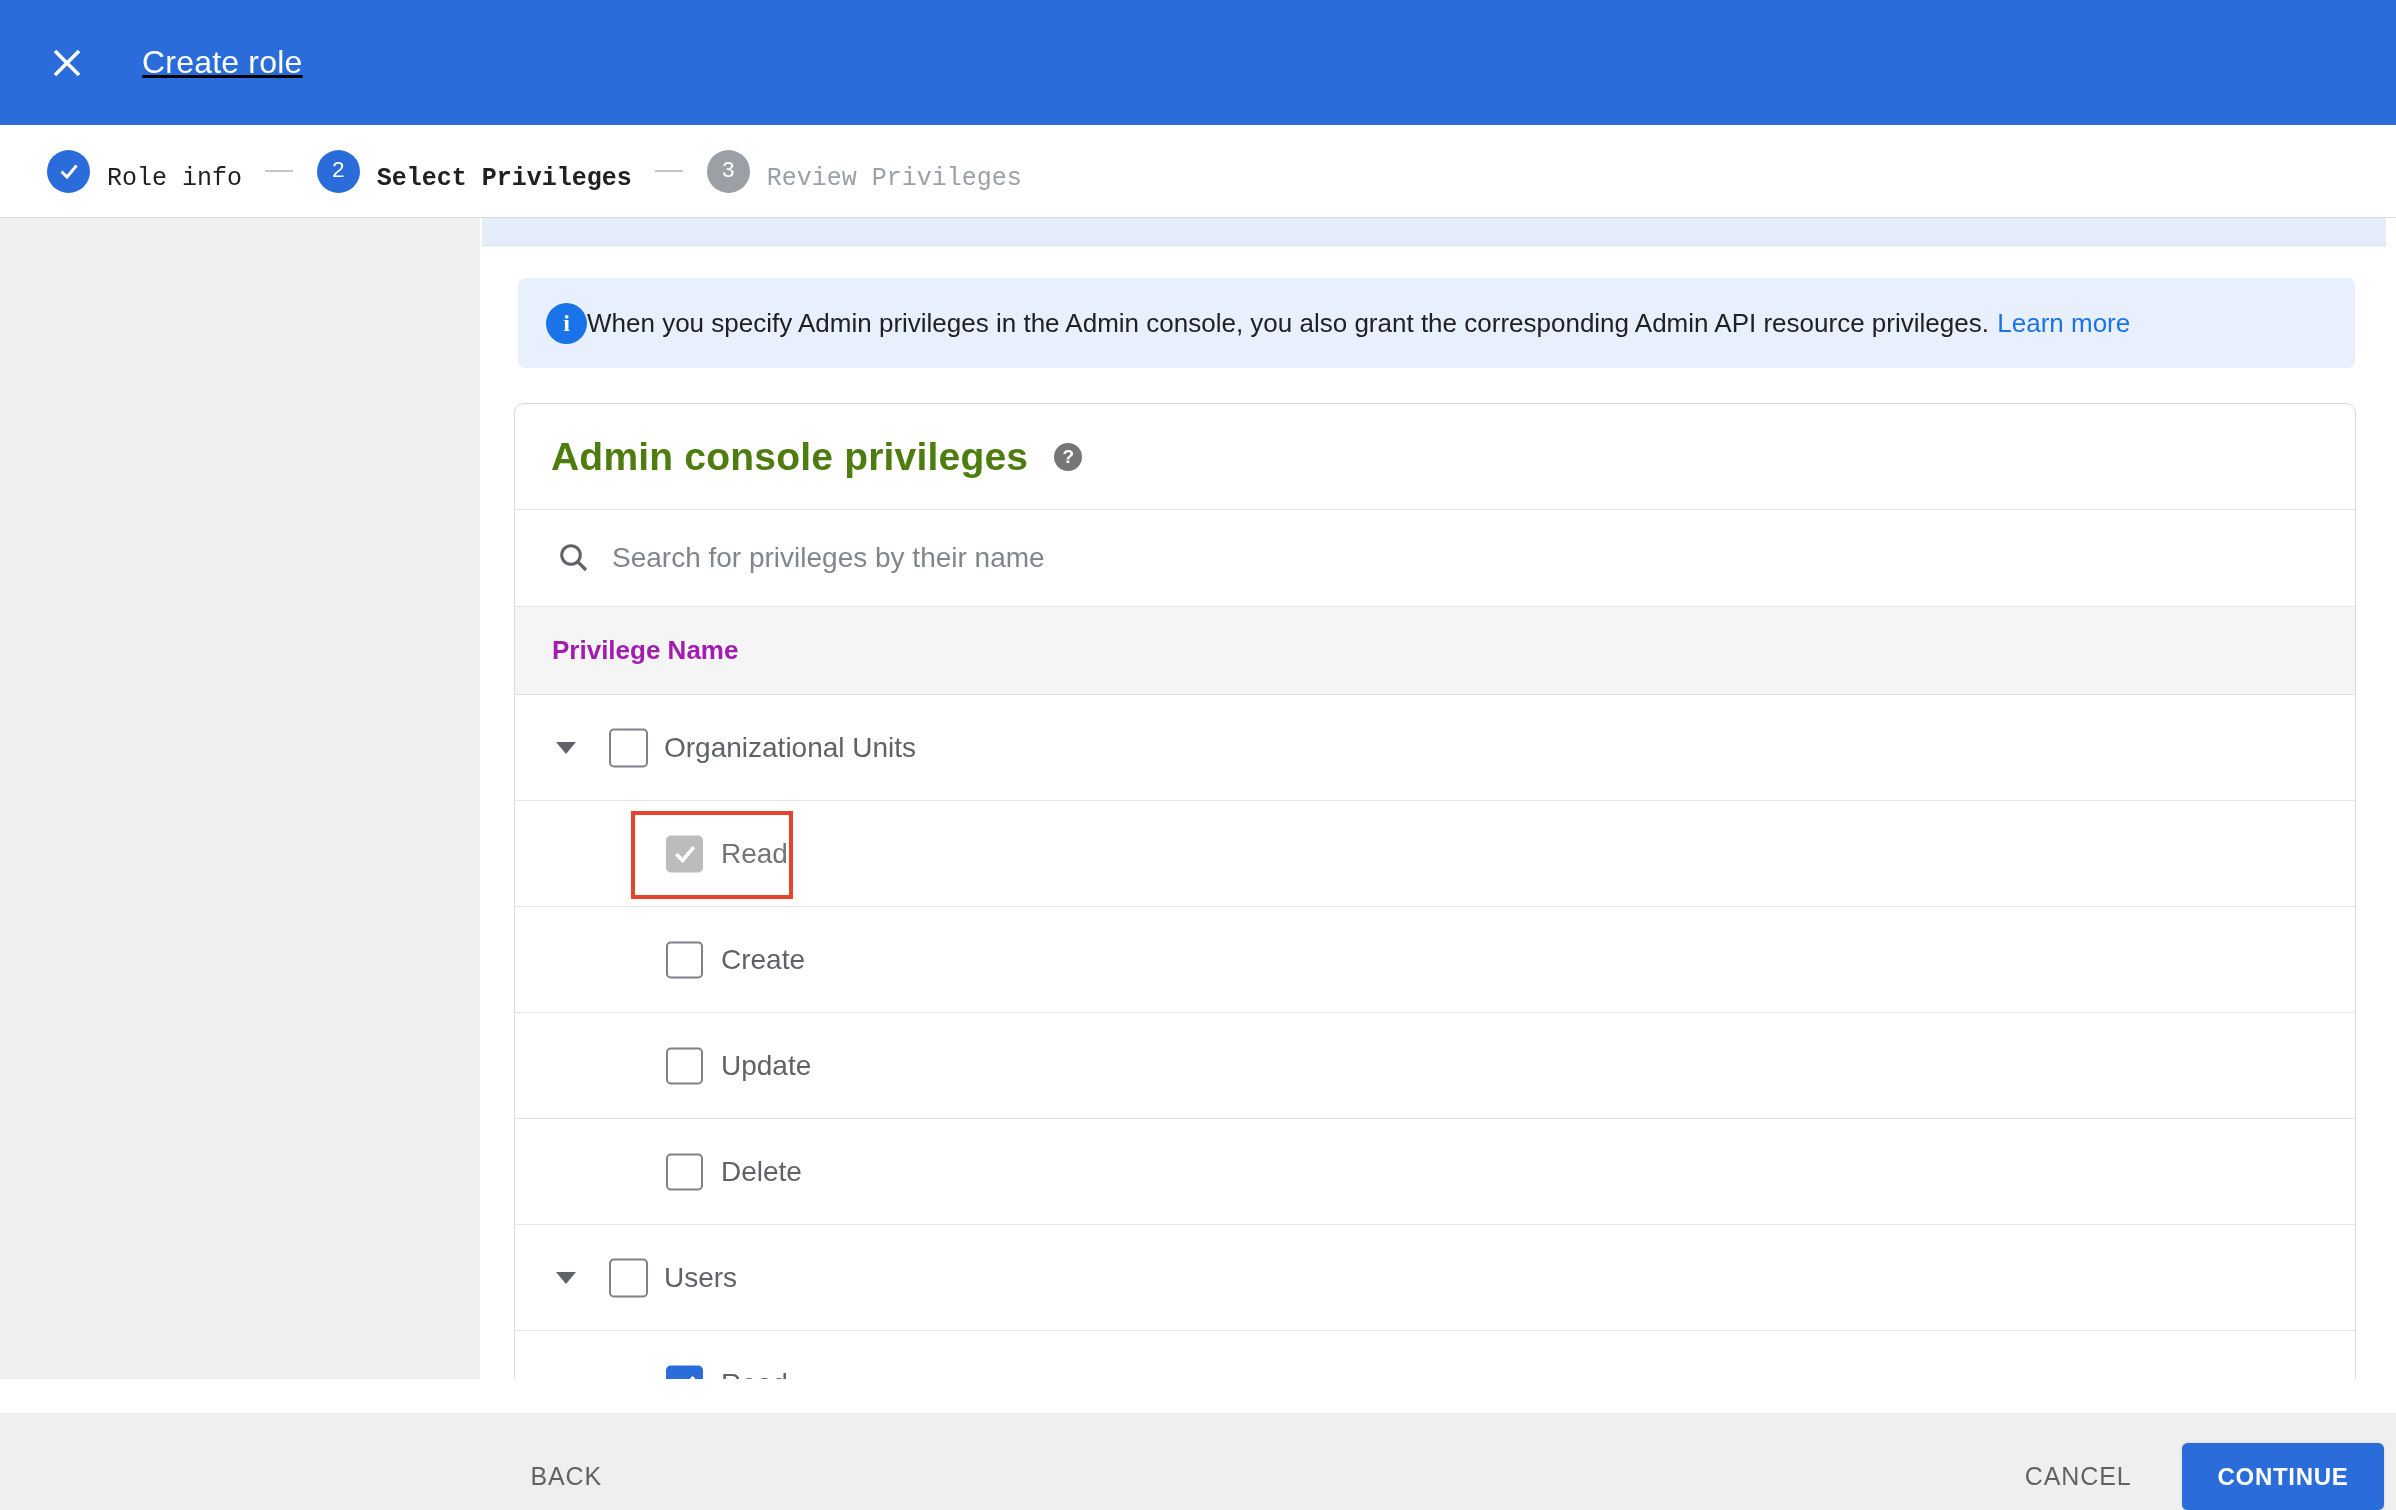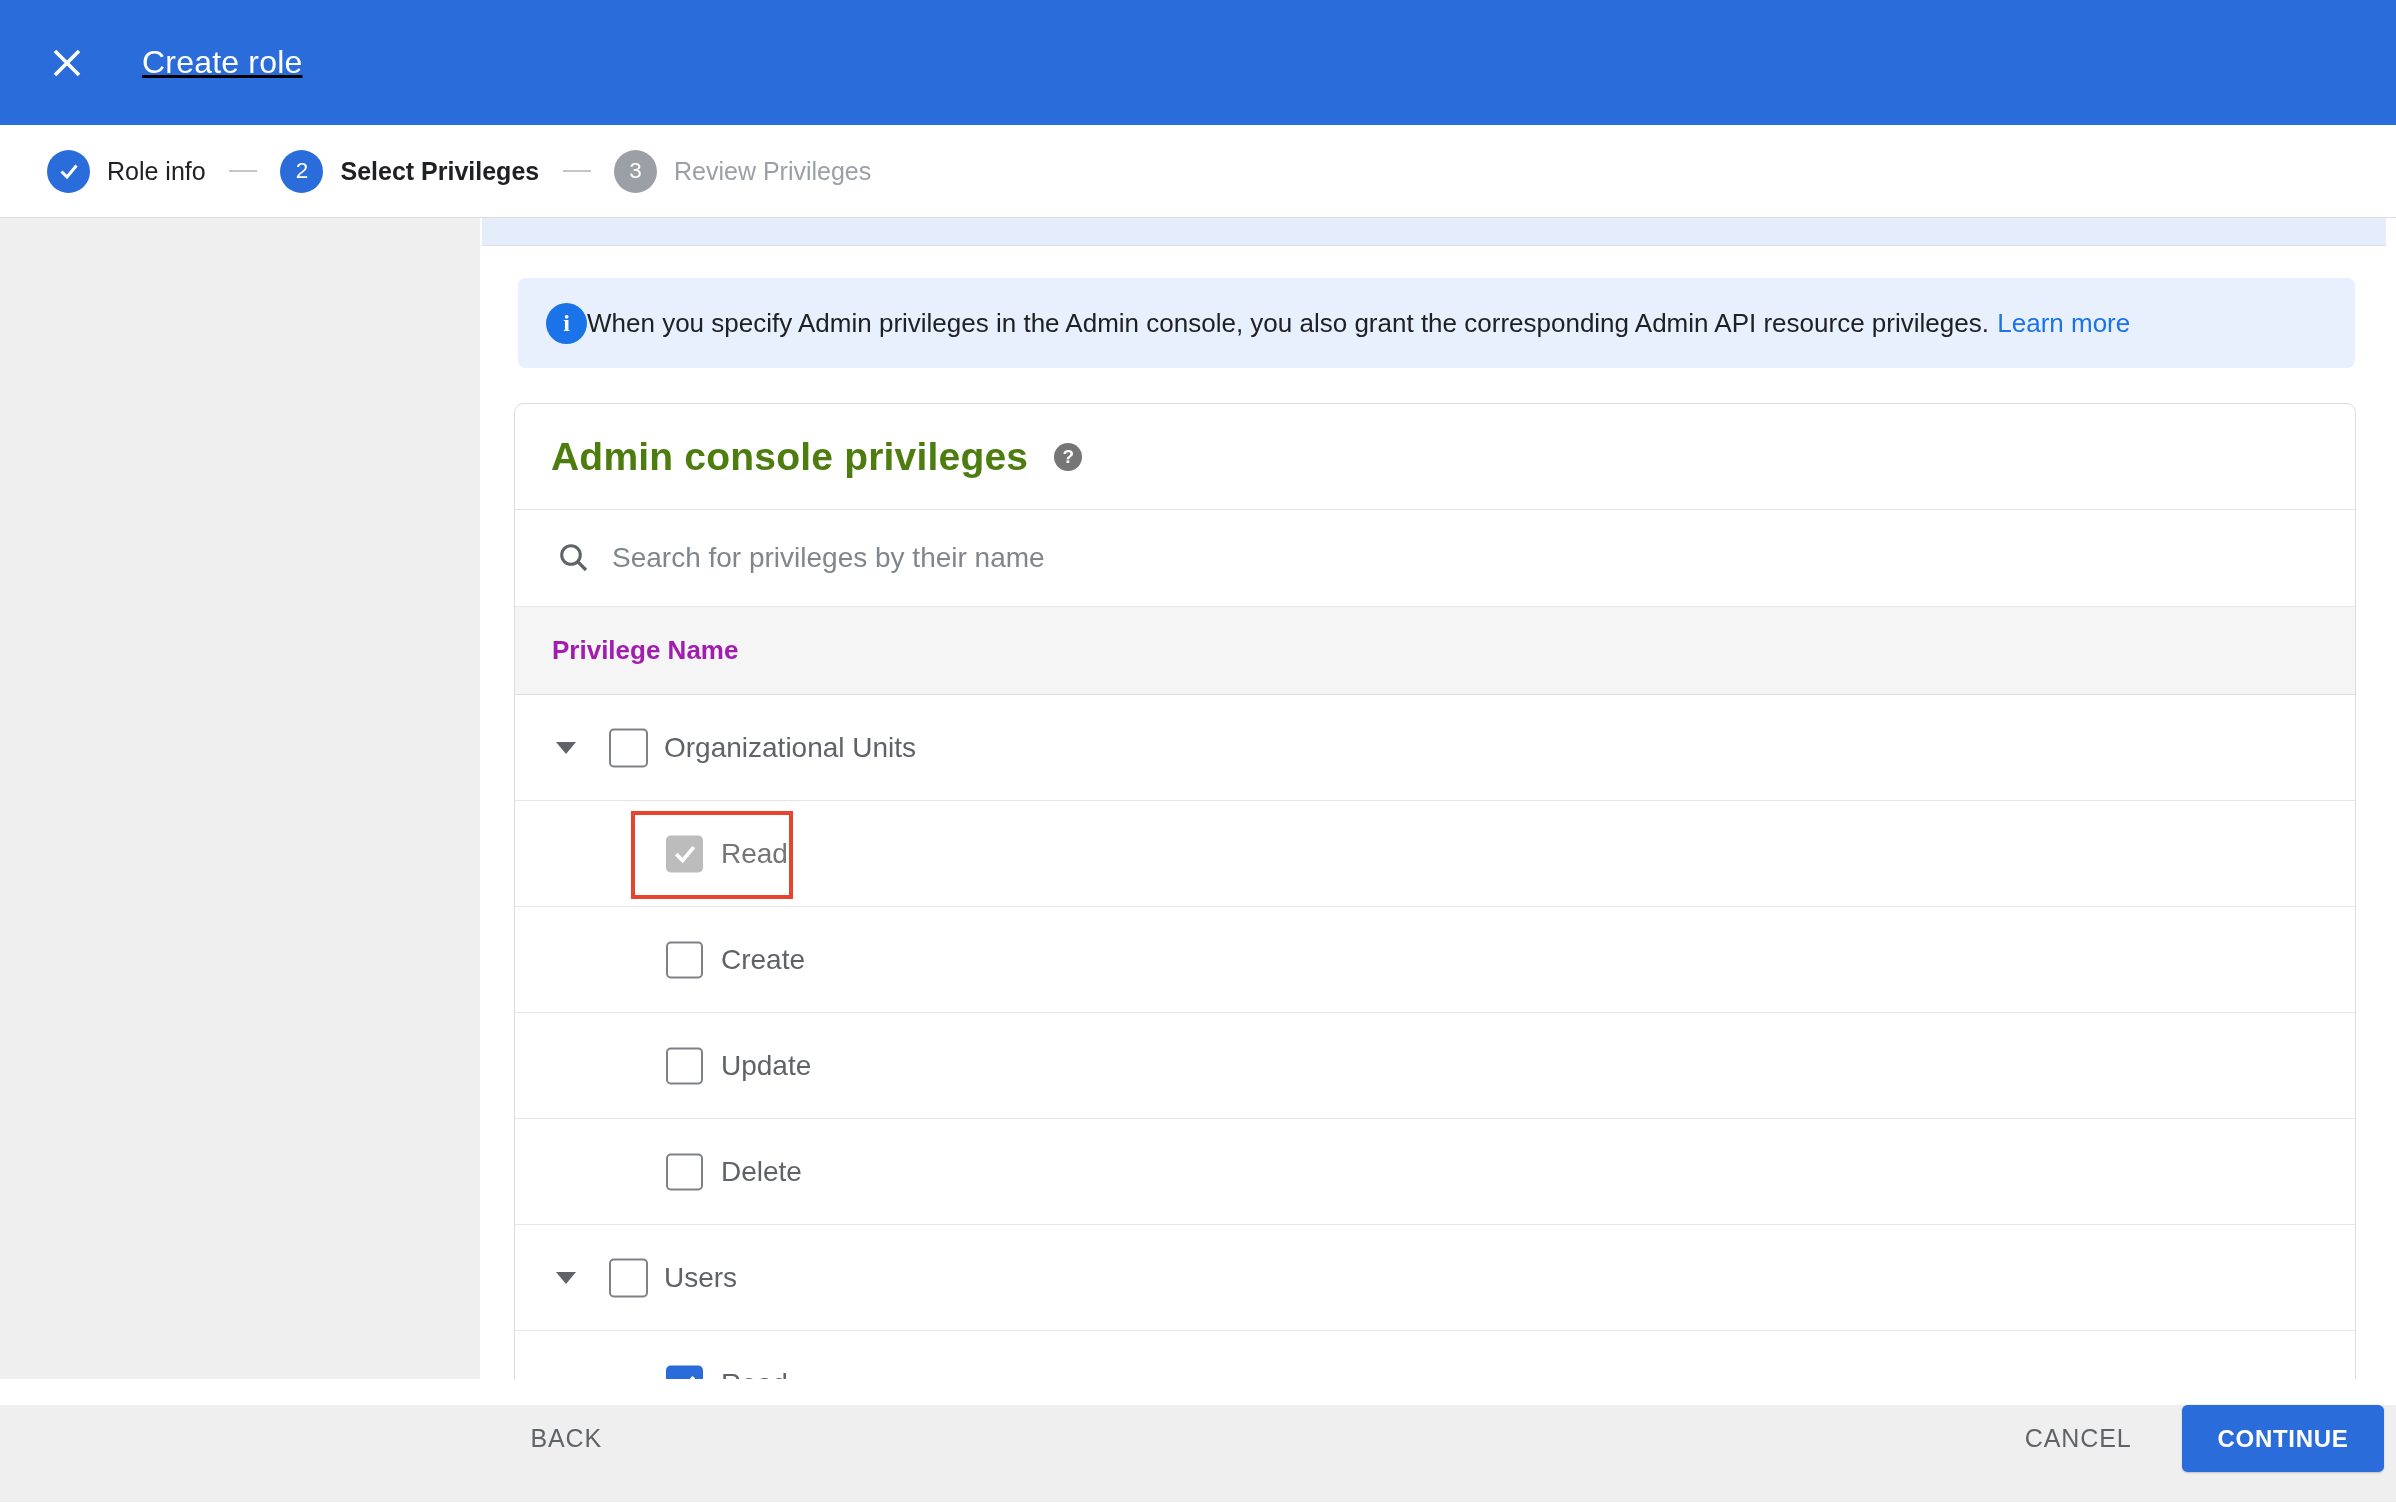--- a/index.html
+++ b/index.html
@@ -18,21 +18,21 @@
   
   .appbar{position:absolute;top:0;left:0;right:0;height:125px;background:var(--accent);
           display:flex;align-items:center;padding-left:41px;text-decoration:underline;}
   .close-btn{width:52px;height:52px;border:none;background:transparent;cursor:pointer;
              display:flex;align-items:center;justify-content:center;}
   .appbar h1{color:#fff;font-size:32px;font-weight:400;margin-left:49px;letter-spacing:0.2px;}
 
   
   .stepbar{position:absolute;top:125px;left:0;right:0;height:93px;background:#fff;
            border-bottom:0.9px solid #dadce0;display:flex;align-items:center;padding-left:47px;}
-  .step{display:flex;align-items:center;}
+  .step{display:flex;align-items:flex-end;font-family:Liberation Mono, monospace;}
   .step-circle{width:43px;height:43px;border-radius:50%;display:flex;align-items:center;
                justify-content:center;color:#fff;font-size:22.5px;font-weight:400;flex:none;}
   .step-circle.done,.step-circle.current{background:var(--accent);}
   .step-circle.upcoming{background:#9aa0a6;}
   .step-label{margin-left:17px;font-size:25px;color:#202124;}
   .step-label.bold{font-weight:700;}
   .step-label.grey{color:#9aa0a6;}
   .step-dash{width:28px;height:2.8px;background:#c2c6cb;margin:0 23.4px;}
 
   
@@ -81,22 +81,22 @@
   .tick{display:none;width:28px;height:28px;}
   .row.checked .tick{display:block;}
   .row-label{position:absolute;left:206px;top:50%;transform:translateY(-50%);font-size:28px;color:#5f6368;}
   .row.group .row-label{left:149px;}
   .row.disabled .row-label{color:#757575;}
   .hl{display:none;}
   .row.highlighted .hl{display:block;position:absolute;left:116px;top:10.3px;width:162px;height:88px;
                        border:4.7px solid var(--highlight-red);}
 
   
-  .footer{position:absolute;left:0;right:0;bottom:8px;height:97px;background:var(--grey-panel);
-          display:flex;align-items:flex-start;z-index:5;}
+  .footer{position:absolute;left:0;right:0;bottom:0;height:97px;background:var(--grey-panel);
+          display:flex;align-items:flex-end;z-index:5;}
   .txt-btn{border:none;background:transparent;font-family:inherit;font-size:25px;color:#5f6368;
            letter-spacing:0.9px;cursor:pointer;padding:19px 9.4px;}
   .back-btn{margin-left:521px;margin-right:auto;}
   .cancel-btn{margin-right:41px;}
   .continue-btn{width:202px;height:67px;border:none;border-radius:5.6px;background:var(--accent);
                 color:#fff;font-family:inherit;font-size:24px;font-weight:700;letter-spacing:0.7px;
                 margin-right:13px;cursor:pointer;box-shadow:0 0.9px 1.9px rgba(0,0,0,.2);}
 </style>
 </head>
 <body>

